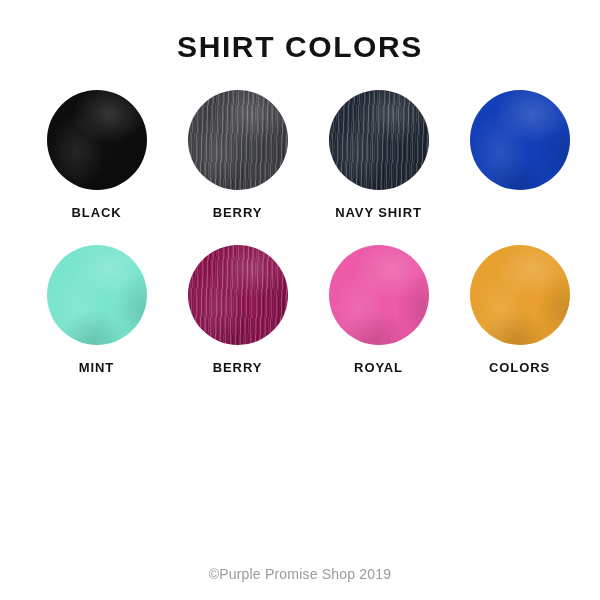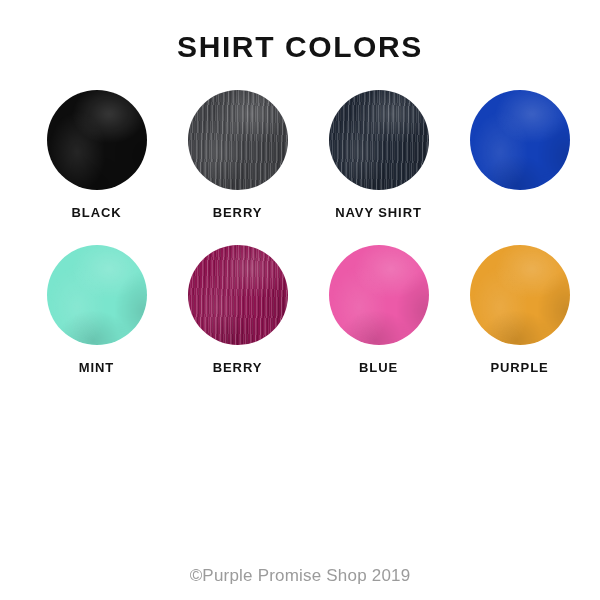--- a/index.html
+++ b/index.html
@@ -137,21 +137,21 @@
     font-family: "Liberation Sans", sans-serif;
     white-space: pre-line;
   }
 
   .footer-credit {
     position: absolute;
     top: 566px;
     left: 0;
     width: 600px;
     text-align: center;
-    font-size: 17px;
+    font-size: 14px;
     font-weight: 400;
     letter-spacing: 0.2px;
     color: #9b9b9b;
     font-family: "Liberation Sans", sans-serif;
   }
 </style>
 </head>
 <body style="background: rgb(255, 255, 255);">
 
 <div class="page">
@@ -177,23 +177,23 @@
       <div class="swatch-cell">
         <div class="swatch-disc" style="background: rgb(122, 229, 205);"></div>
         <div class="swatch-label">MINT</div>
       </div>
       <div class="swatch-cell">
         <div class="swatch-disc heather" style="background: rgb(142, 20, 80);"></div>
         <div class="swatch-label">BERRY</div>
       </div>
       <div class="swatch-cell">
         <div class="swatch-disc" style="background: rgb(236, 90, 168);"></div>
-        <div class="swatch-label">BLUE</div>
+        <div class="swatch-label">ROYAL</div>
       </div>
       <div class="swatch-cell">
         <div class="swatch-disc" style="background: rgb(232, 160, 46);"></div>
-        <div class="swatch-label">PURPLE</div>
+        <div class="swatch-label">COLORS</div>
       </div>
     </div>
 
   <div class="footer-credit">©Purple Promise Shop 2019</div>
 
 </div>
 
 </body></html>

